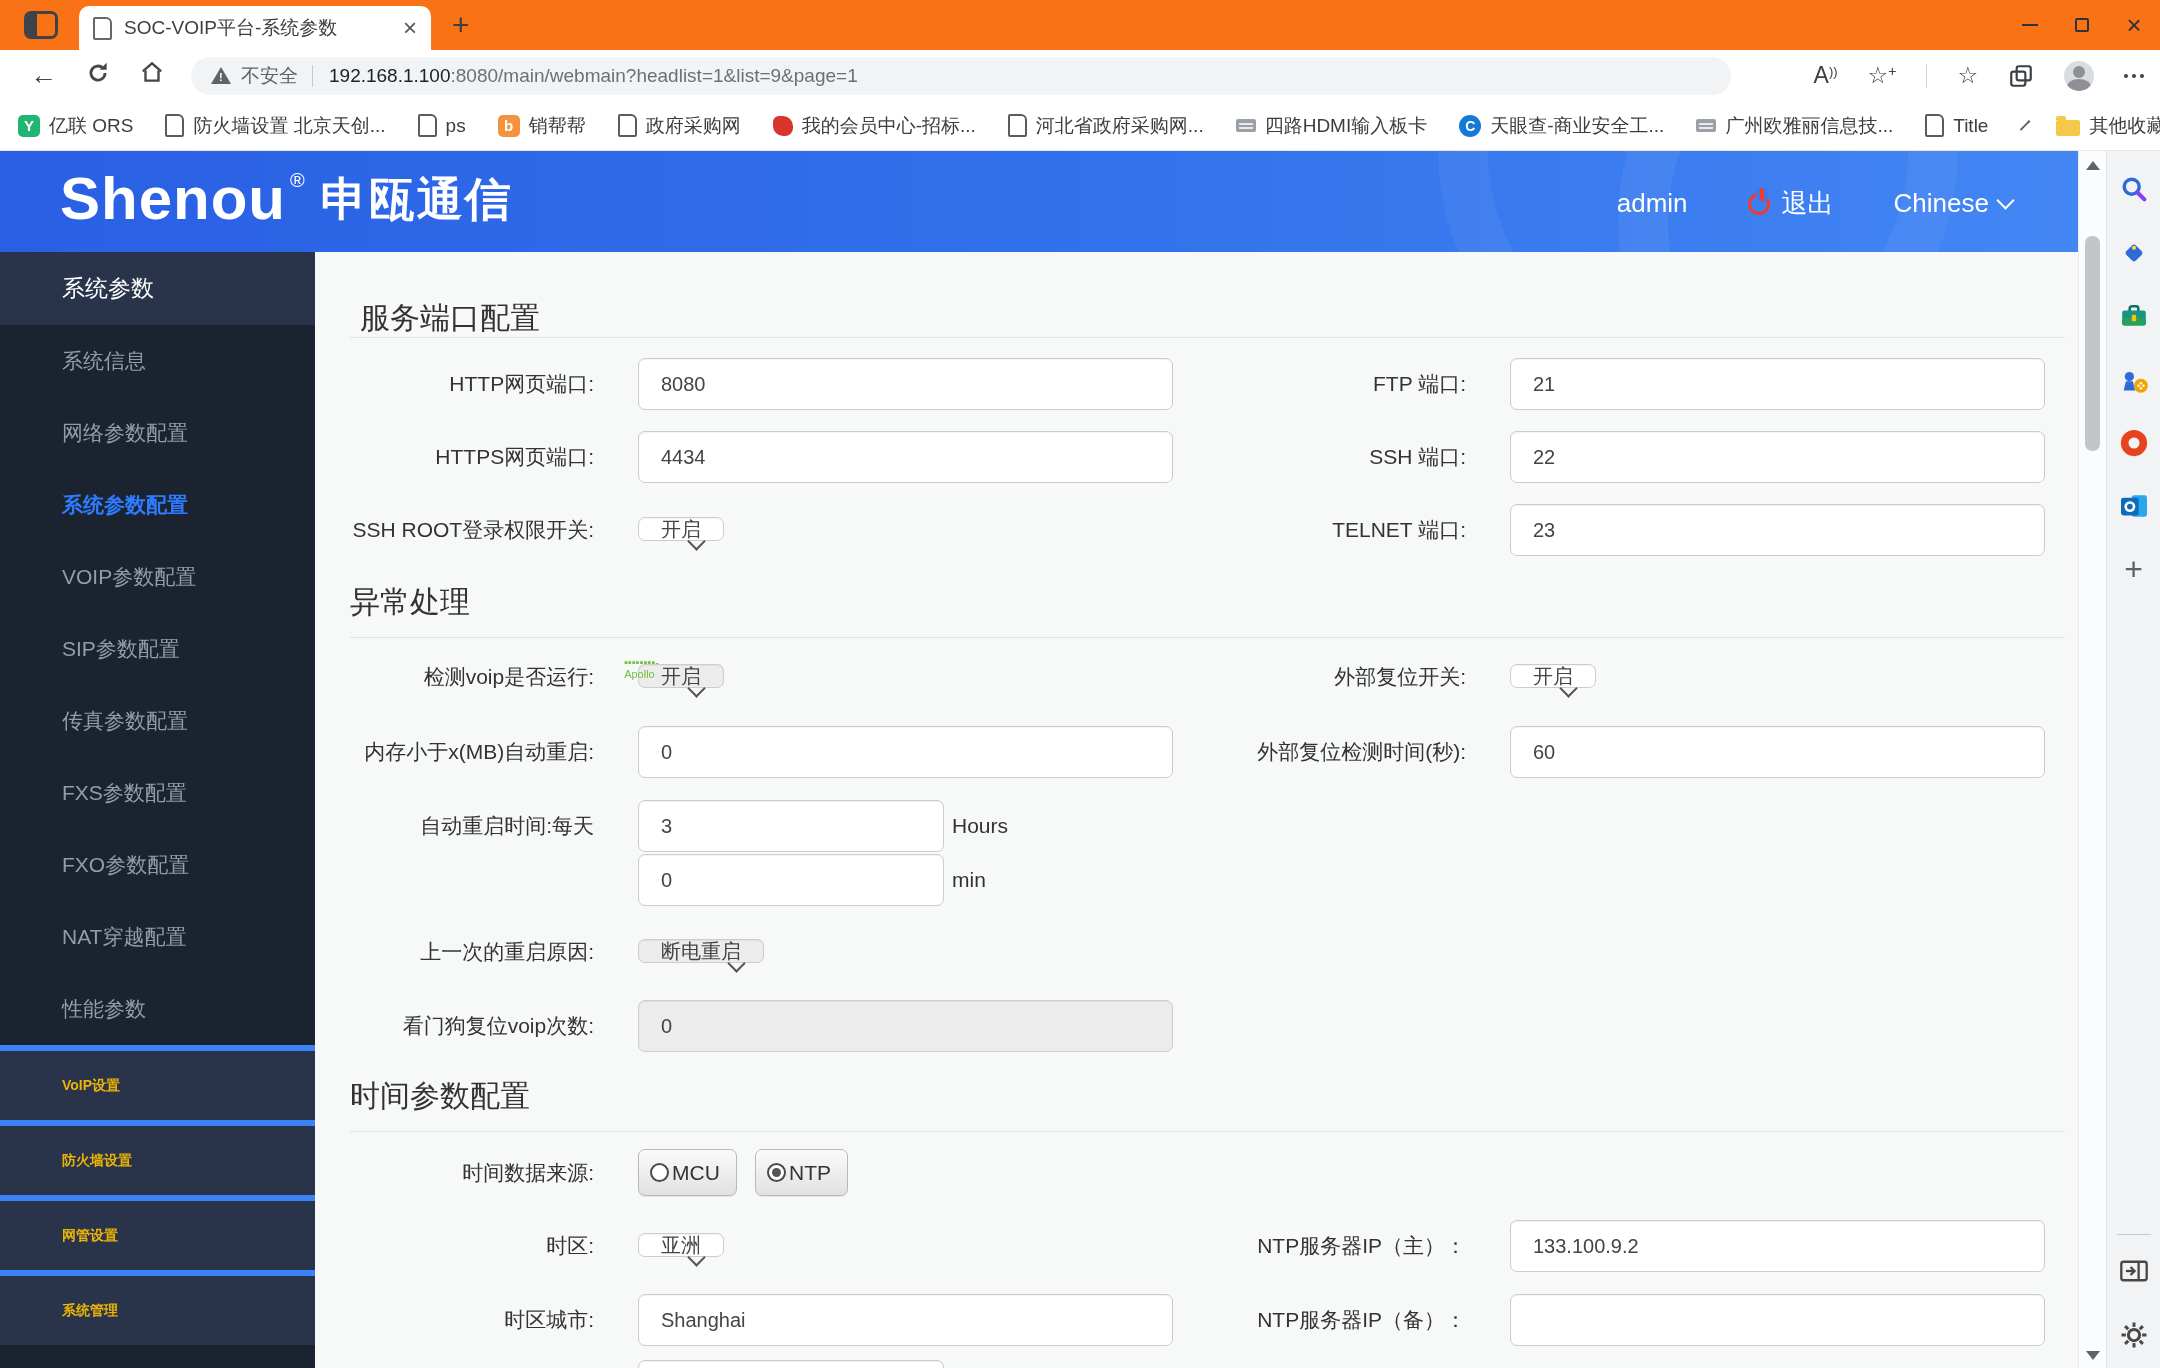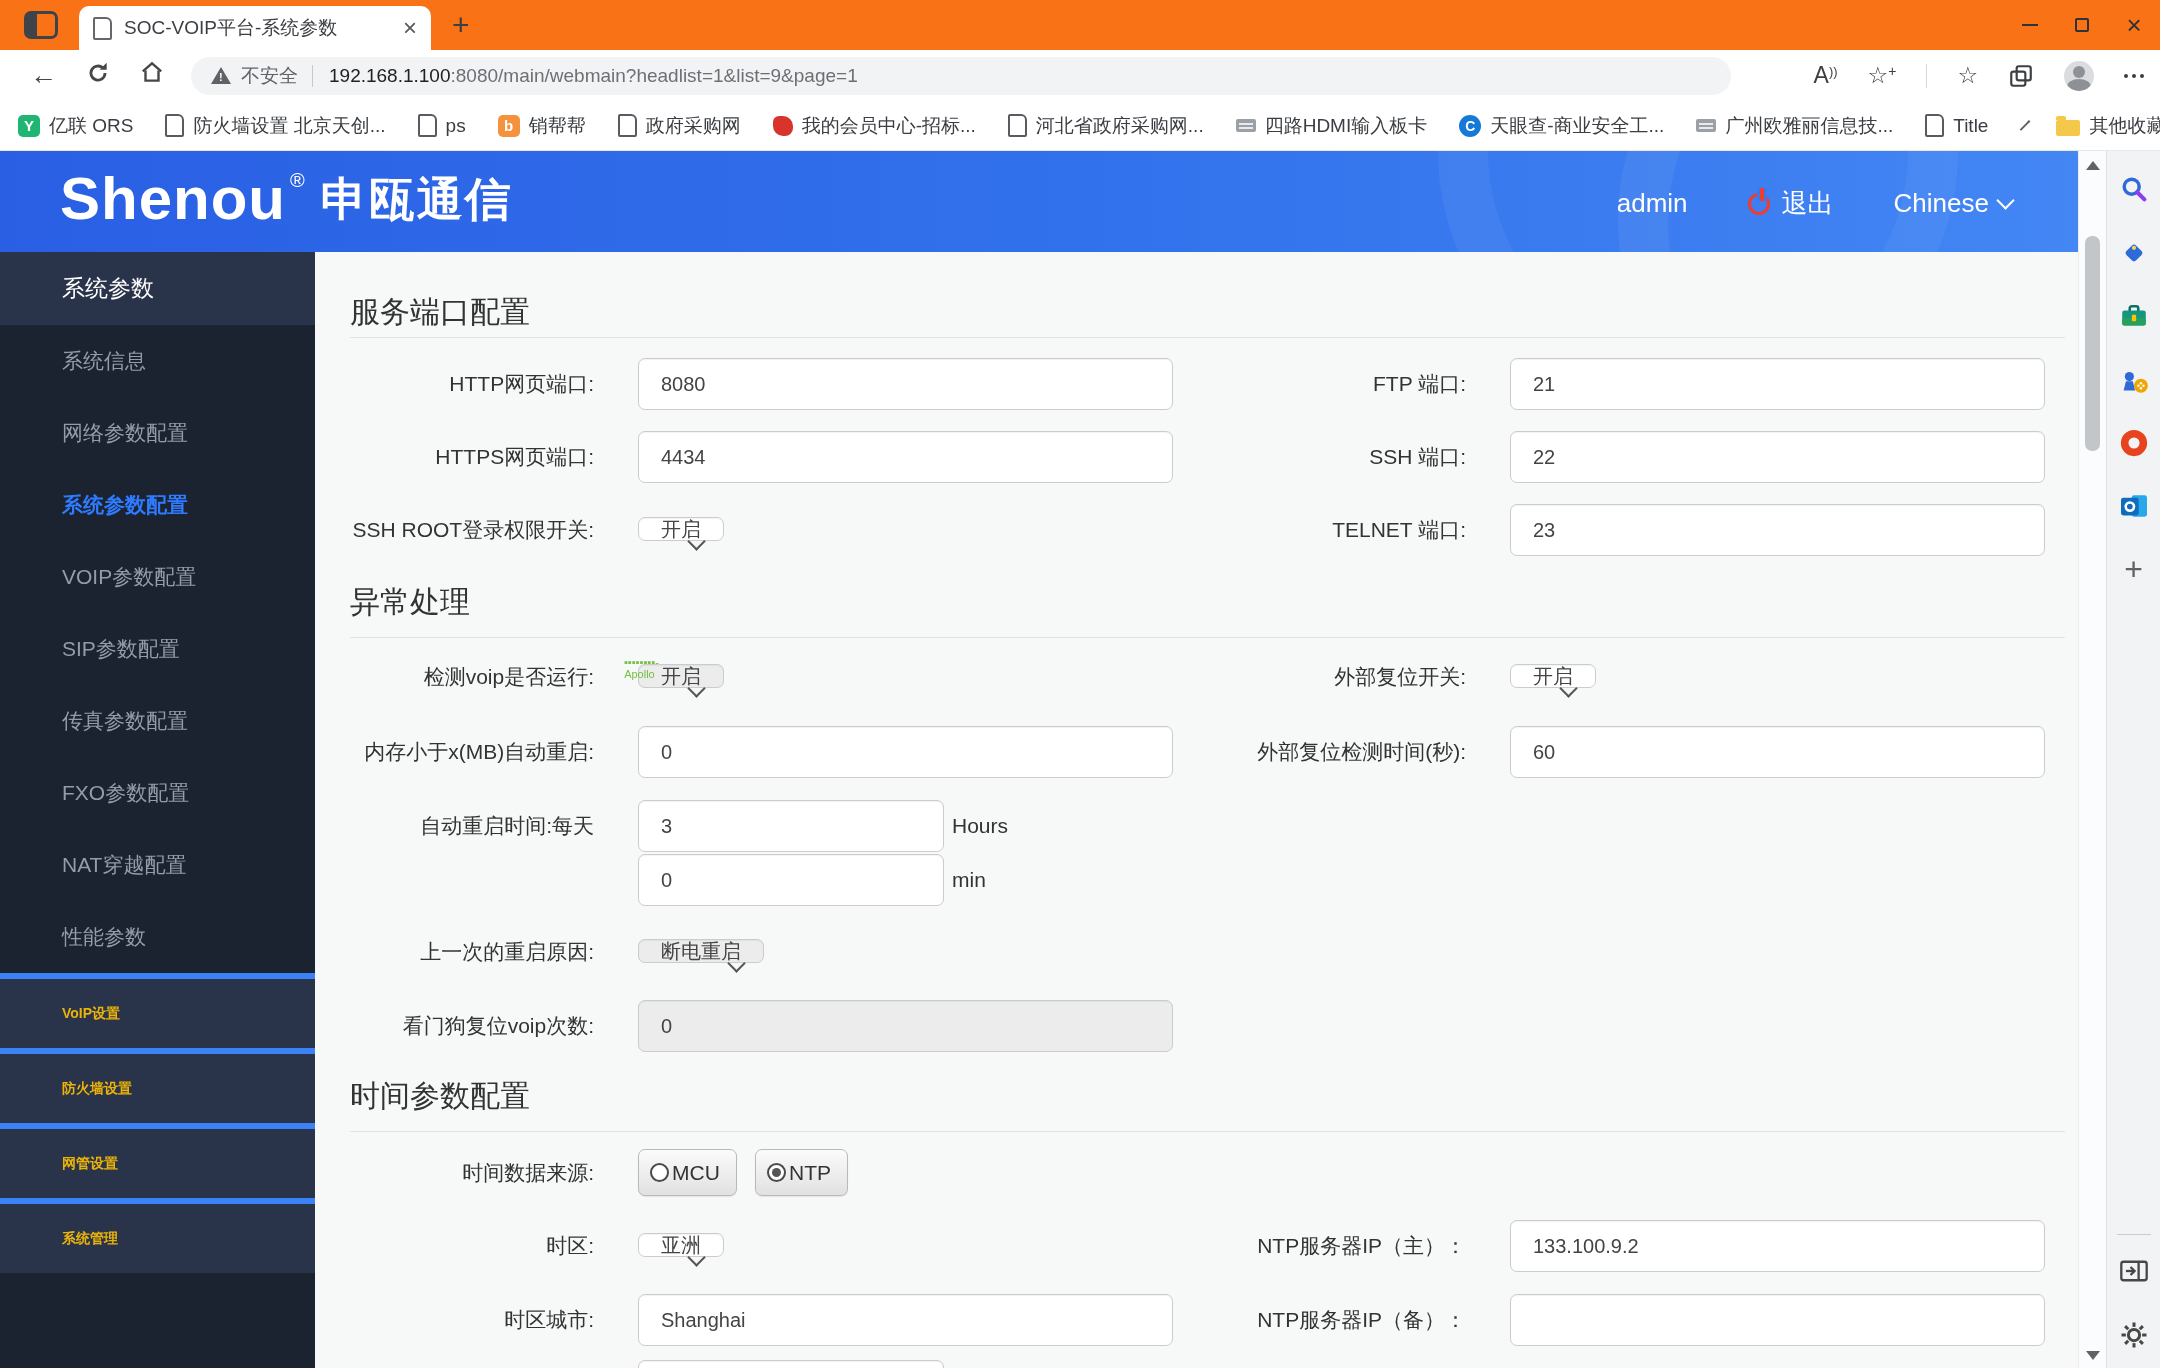--- a/index.html
+++ b/index.html
@@ -76,21 +76,21 @@
   .site-body{position:absolute;left:0;top:101px;width:100%;height:1116px;display:flex;}
   .sidebar{width:315px;height:100%;background:#1b2331;flex:0 0 auto;}
   .sb-header{height:73px;line-height:73px;background:#29334a;color:#fff;font-size:23px;font-weight:normal;padding-left:62px;}
   .sb-item{height:72px;line-height:72px;padding-left:62px;color:#949ca8;font-size:21px;cursor:pointer;}
   .sb-item.active{color:#2e7bff;font-weight:bold;}
   .sb-groups{background:#29334a;}
   .sb-group{height:69px;line-height:69px;padding-left:62px;color:#eab308;font-size:14px;font-weight:bold;border-top:6px solid #3b82f6;cursor:pointer;}
 
   .content{position:relative;flex:1;background:#f7f8f8;overflow:hidden;}
   .sec-title{position:absolute;left:35px;font-size:30px;color:#333;line-height:40px;}
-  .t1{top:40px;} .t2{top:330px;} .t3{top:824px;}
+  .t1{top:46px;margin-left:10px;} .t2{top:330px;} .t3{top:824px;}
   .sec-line{position:absolute;left:35px;width:1715px;height:1px;background:#e3e3e3;}
   .l1{top:85px;} .l2{top:385px;} .l3{top:879px;}
   .row{position:absolute;left:0;width:1763px;height:52px;}
   .r1{top:106px}.r2{top:179px}.r3{top:252px}
   .rA{top:399px}.rB{top:474px}.rC1{top:548px}.rC2{top:602px}.rD{top:674px}.rE{top:748px}
   .rF{top:897px;height:47px}.rG{top:968px}.rH{top:1042px}.rI{top:1108px}
   .lab{position:absolute;top:0;height:52px;line-height:52px;font-size:21px;color:#333;text-align:right;}
   .lab-l{left:0;width:279px;}
   .lab-r{left:860px;width:291px;}
   .ctl{position:absolute;top:0;height:52px;box-sizing:border-box;}
@@ -274,20 +274,21 @@
     <div class="site-body">
 
       <div class="sidebar">
         <div class="sb-header">系统参数</div>
         <div class="sb-item">系统信息</div>
         <div class="sb-item">网络参数配置</div>
         <div class="sb-item active">系统参数配置</div>
         <div class="sb-item">VOIP参数配置</div>
         <div class="sb-item">SIP参数配置</div>
         <div class="sb-item">传真参数配置</div>
+        <div class="sb-item">FXS参数配置</div>
         <div class="sb-item">FXO参数配置</div>
         <div class="sb-item">NAT穿越配置</div>
         <div class="sb-item">性能参数</div>
         <div class="sb-groups">
           <div class="sb-group">VoIP设置</div>
           <div class="sb-group">防火墙设置</div>
           <div class="sb-group">网管设置</div>
           <div class="sb-group">系统管理</div>
         </div>
       </div>

